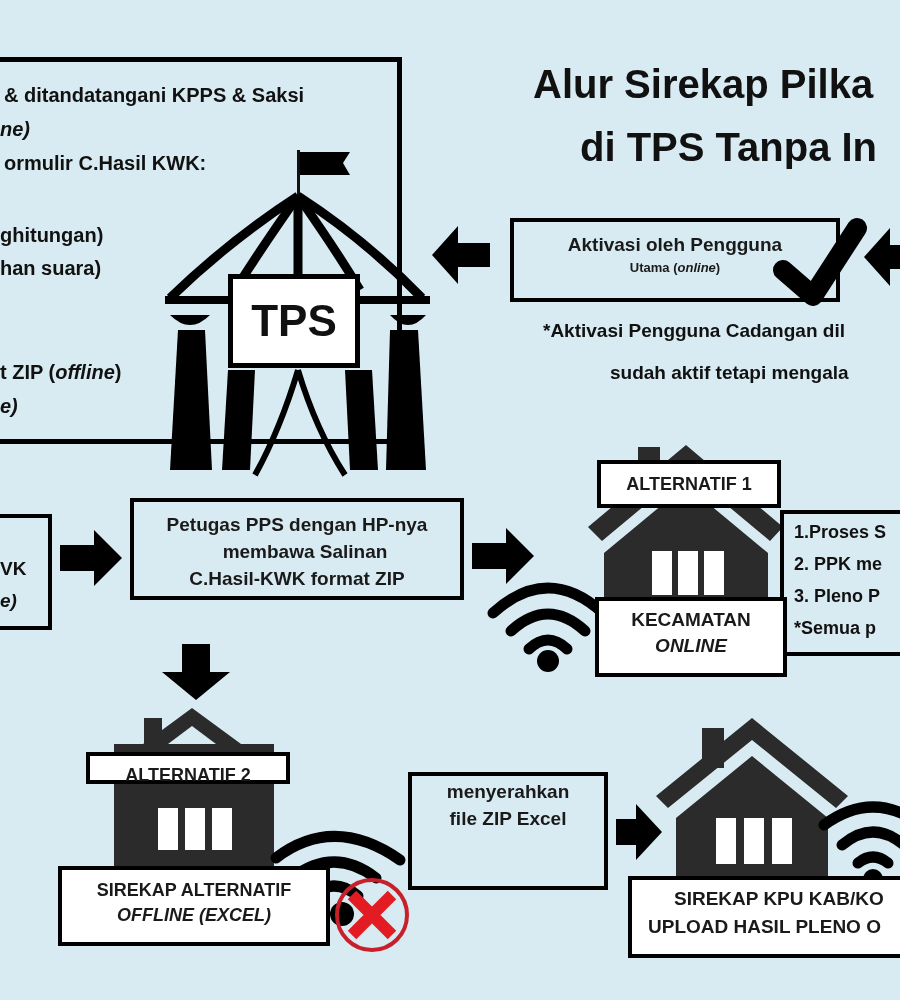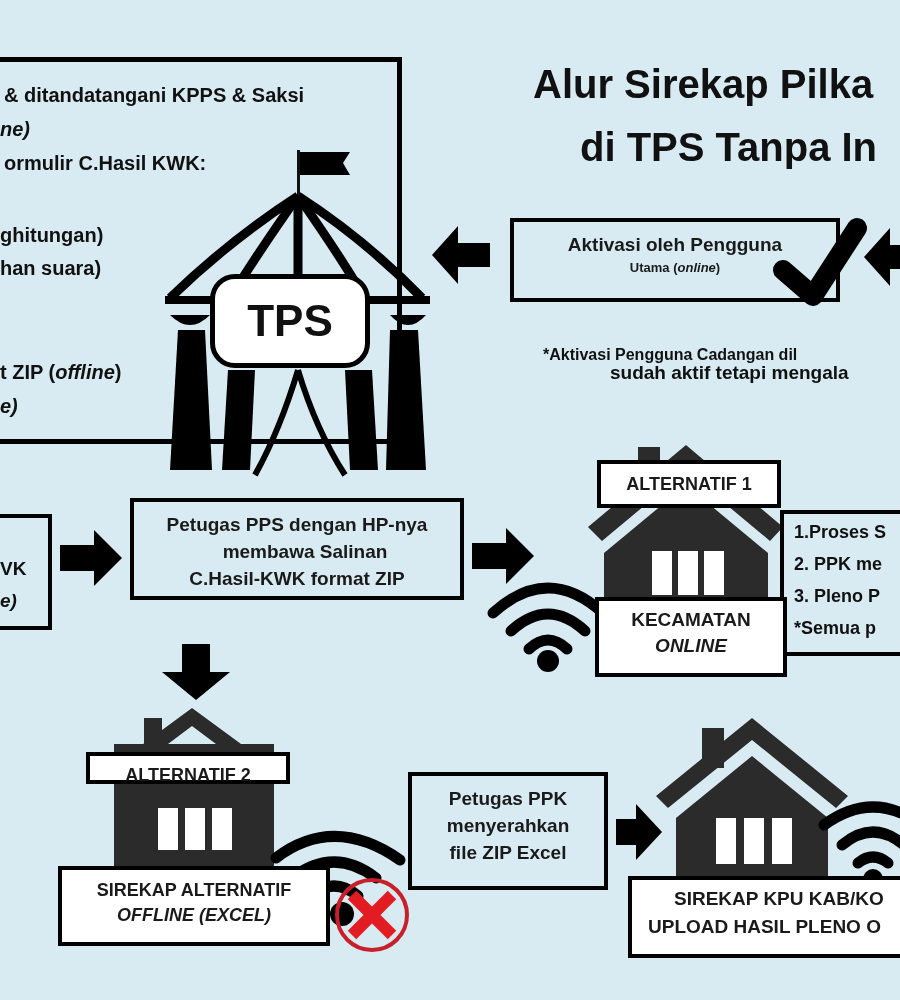--- a/index.html
+++ b/index.html
@@ -62,38 +62,38 @@
   <path d="M15 150 L280 150" stroke="#000" stroke-width="8"></path>
   <path d="M20 165 Q40 185 60 165" fill="#000"></path>
   <path d="M240 165 Q258 185 276 165" fill="#000"></path>
   <path d="M28 180 L55 180 L62 320 L20 320 Z" fill="#000"></path>
   <path d="M240 180 L268 180 L276 320 L236 320 Z" fill="#000"></path>
   <path d="M78 220 L105 220 L100 320 L72 320 Z" fill="#000"></path>
   <path d="M195 220 L222 220 L228 320 L200 320 Z" fill="#000"></path>
   <path d="M148 220 Q130 280 105 325" stroke="#000" stroke-width="6" fill="none"></path>
   <path d="M148 220 Q166 280 195 325" stroke="#000" stroke-width="6" fill="none"></path>
 </svg>
-<div class="wbox center" style="left:210px; top:274px; width:160px; height:94px; border-width:5px;border-radius:25px;">
+<div class="wbox center" style="left:228px; top:274px; width:132px; height:94px; border-width:5px;">
   <div style="font-size:44px; font-weight:bold; line-height:84px;">TPS</div>
 </div>
 
 <svg style="left:432px; top:226px;" width="60" height="58" viewBox="0 0 60 58">
   <path d="M0 29 L26 0 L26 17 L58 17 L58 41 L26 41 L26 58 Z" fill="#000"></path>
 </svg>
 <div class="box center" style="left:510px; top:218px; width:330px; height:84px;">
   <div class="txt" style="font-size:19px; margin-top:12px;">Aktivasi oleh Pengguna</div>
   <div class="txt" style="font-size:13px; margin-top:4px;"><span>Utama (</span><i>online</i><span>)</span></div>
 </div>
 <svg style="left:775px; top:218px;" width="90" height="90" viewBox="0 0 90 90">
   <path d="M8 52 L38 78 L82 10" stroke="#000" stroke-width="20" fill="none" stroke-linecap="round" stroke-linejoin="round"></path>
 </svg>
 <svg style="left:864px; top:228px;" width="50" height="58" viewBox="0 0 50 58">
   <path d="M0 29 L26 0 L26 17 L58 17 L58 41 L26 41 L26 58 Z" fill="#000"></path>
 </svg>
-<div class="line" style="left:543px; top:346px; font-size:16px;">*Aktivasi Pengguna Cadangan dil</div>
+<div class="line" style="left:543px; top:320px; font-size:19px;">*Aktivasi Pengguna Cadangan dil</div>
 <div class="line" style="left:610px; top:362px; font-size:19px;">sudah aktif tetapi mengala</div>
 
 <div class="box" style="left:-10px; top:514px; width:62px; height:116px;"></div>
 <div class="line" style="left:0px; top:558px; font-size:19px;">VK</div>
 <div class="line" style="left:0px; top:590px; font-size:19px; font-style:italic;">e)</div>
 
 <svg style="left:60px; top:530px;" width="64" height="56" viewBox="0 0 64 56">
   <path d="M0 15 L34 15 L34 0 L62 28 L34 56 L34 41 L0 41 Z" fill="#000"></path>
 </svg>
 
@@ -164,21 +164,20 @@
 <div class="wbox center" style="left:58px; top:866px; width:272px; height:80px;">
   <div class="txt" style="font-size:18px; margin-top:10px;">SIREKAP ALTERNATIF</div>
   <div class="txt" style="font-size:18px; margin-top:4px; font-style:italic;">OFFLINE (EXCEL)</div>
 </div>
 <svg style="left:332px; top:875px;" width="80" height="80" viewBox="0 0 80 80">
   <circle cx="40" cy="40" r="35" fill="none" stroke="#c8202a" stroke-width="4"></circle>
   <path d="M20 20 L60 60 M60 20 L20 60" stroke="#e31b23" stroke-width="12" stroke-linecap="butt"></path>
 </svg>
 
 <div class="box center" style="left:408px; top:772px; width:200px; height:118px;">
-  <div class="txt" style="font-size:19px; margin-top:12px;">Petugas PPK</div>
   <div class="txt" style="font-size:19px; margin-top:5px;">menyerahkan</div>
   <div class="txt" style="font-size:19px; margin-top:5px;">file ZIP Excel</div>
 </div>
 
 <svg style="left:616px; top:804px;" width="46" height="56" viewBox="0 0 46 56">
   <path d="M0 15 L20 15 L20 0 L46 28 L20 56 L20 41 L0 41 Z" fill="#000"></path>
 </svg>
 
 <svg style="left:652px; top:718px;" width="200" height="180" viewBox="0 0 200 180">
   <rect x="50" y="10" width="22" height="40" fill="#2b2b2b"></rect>

